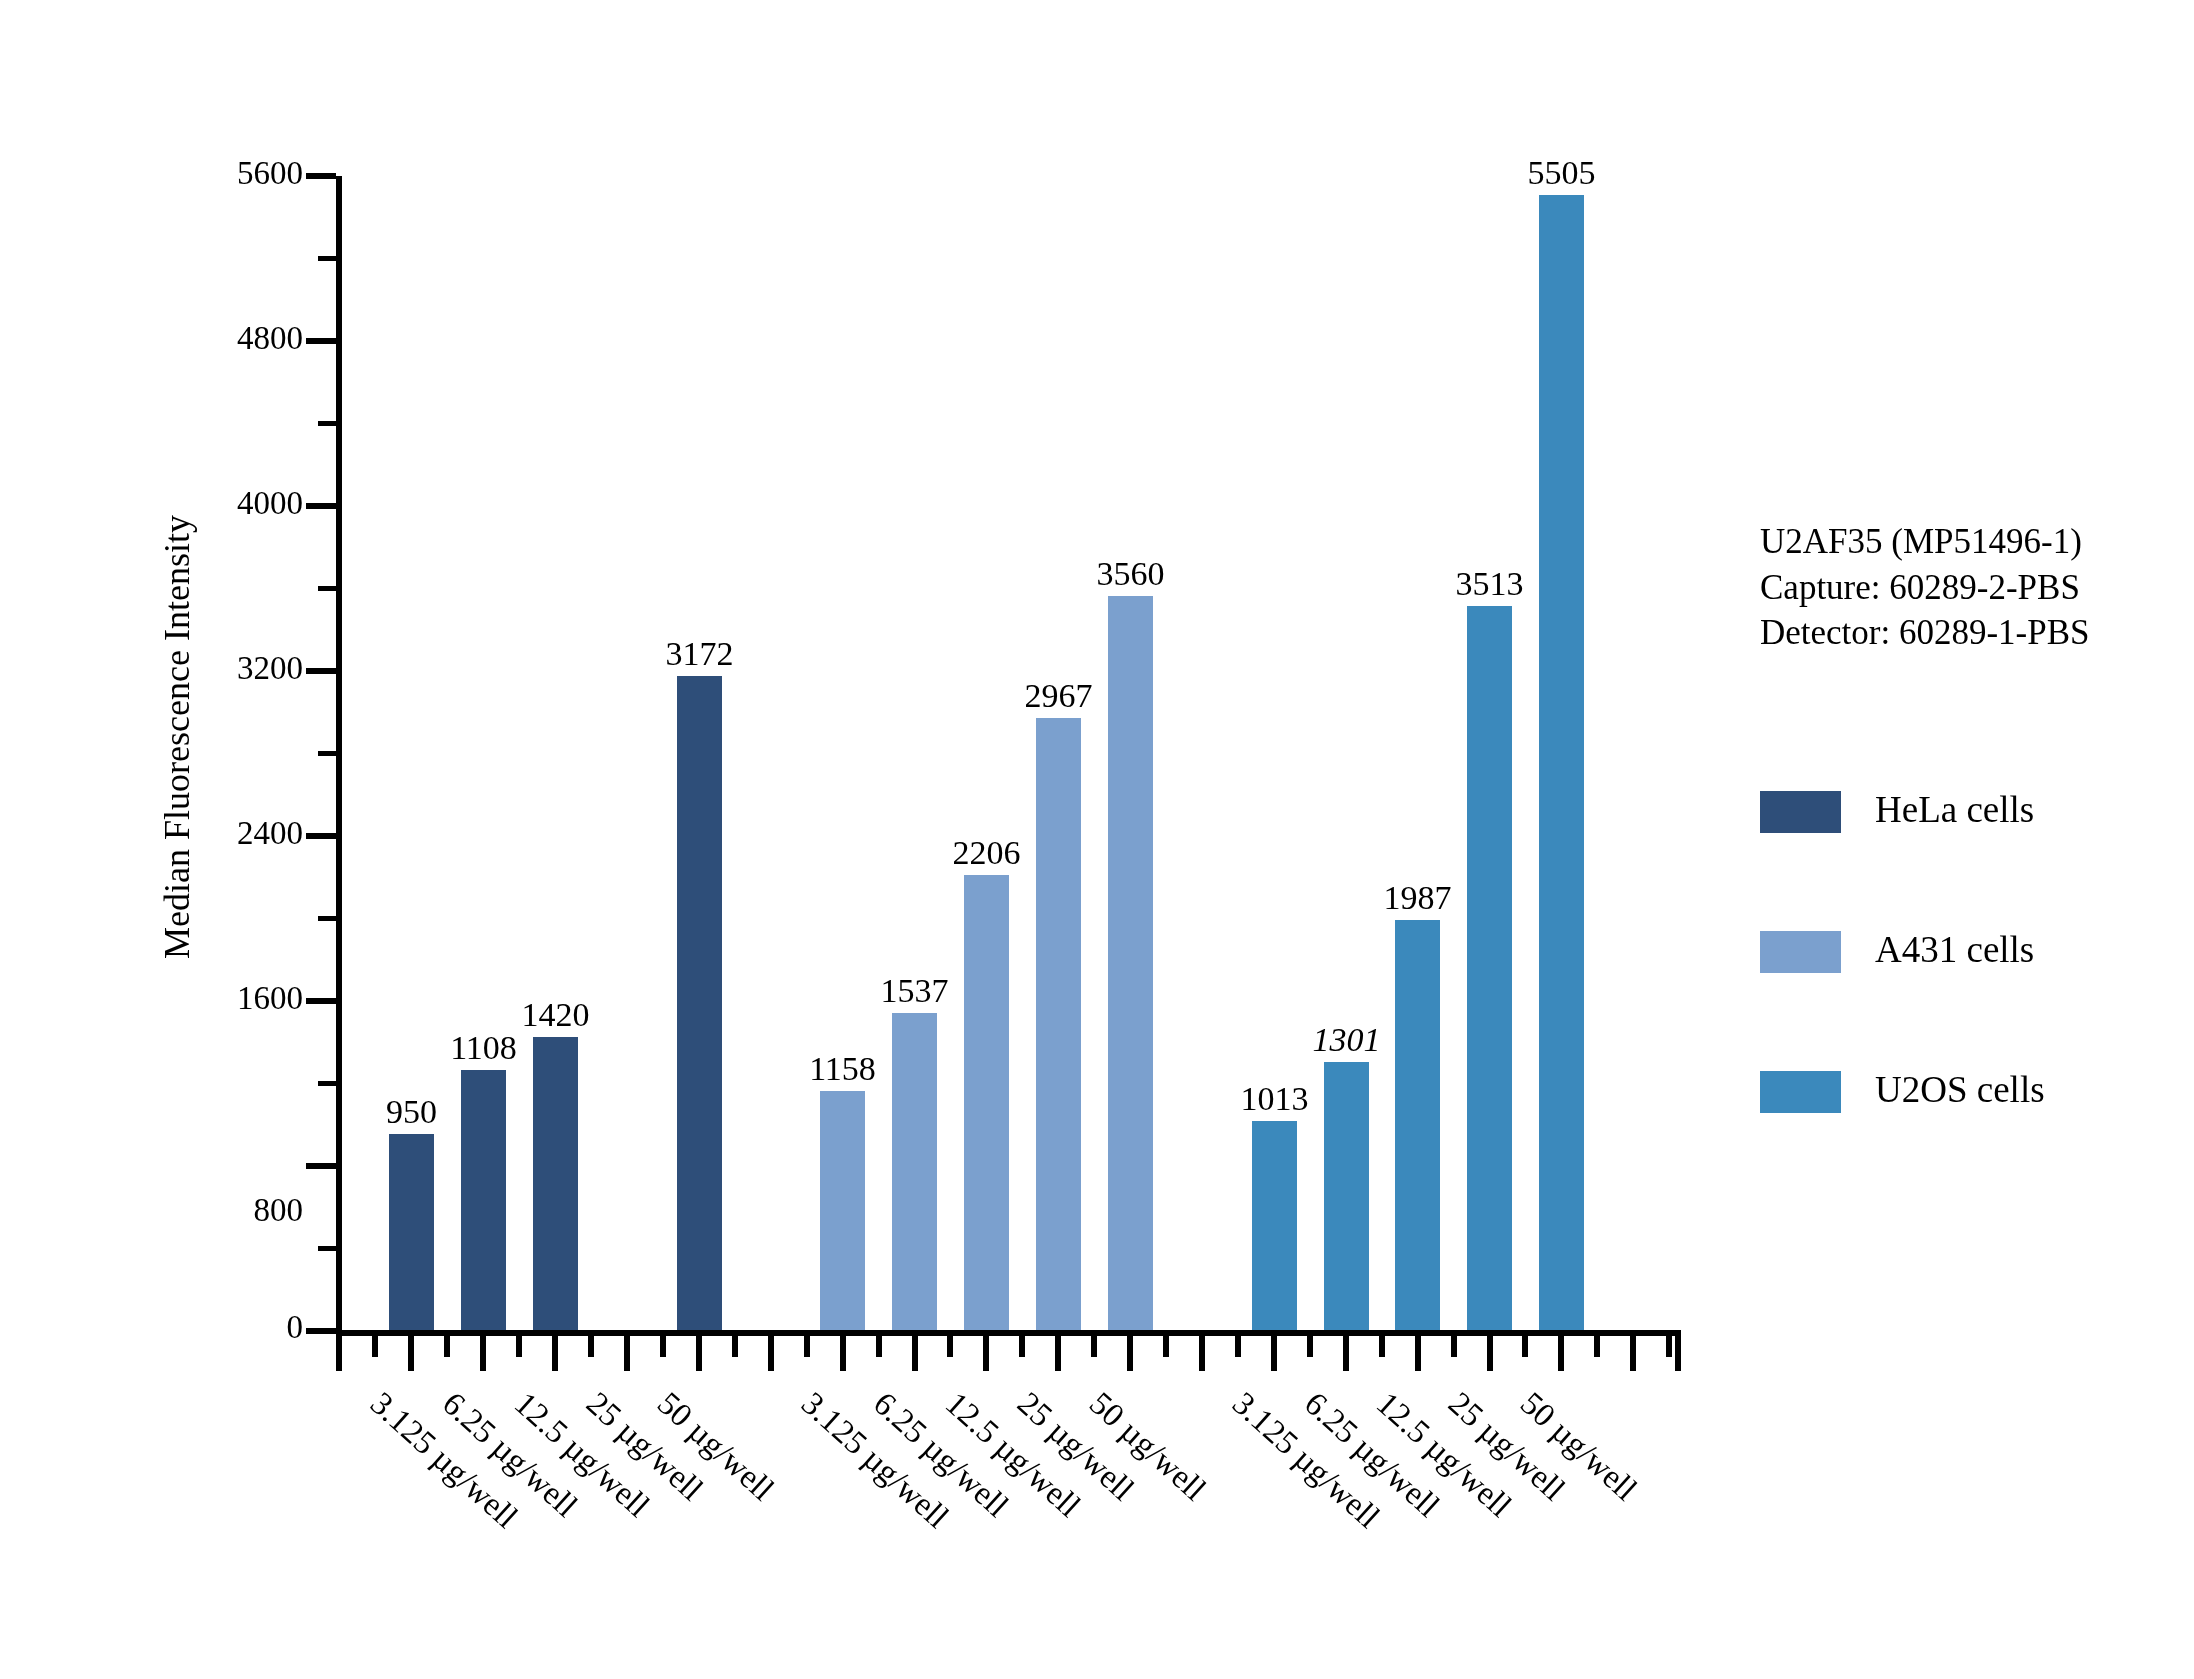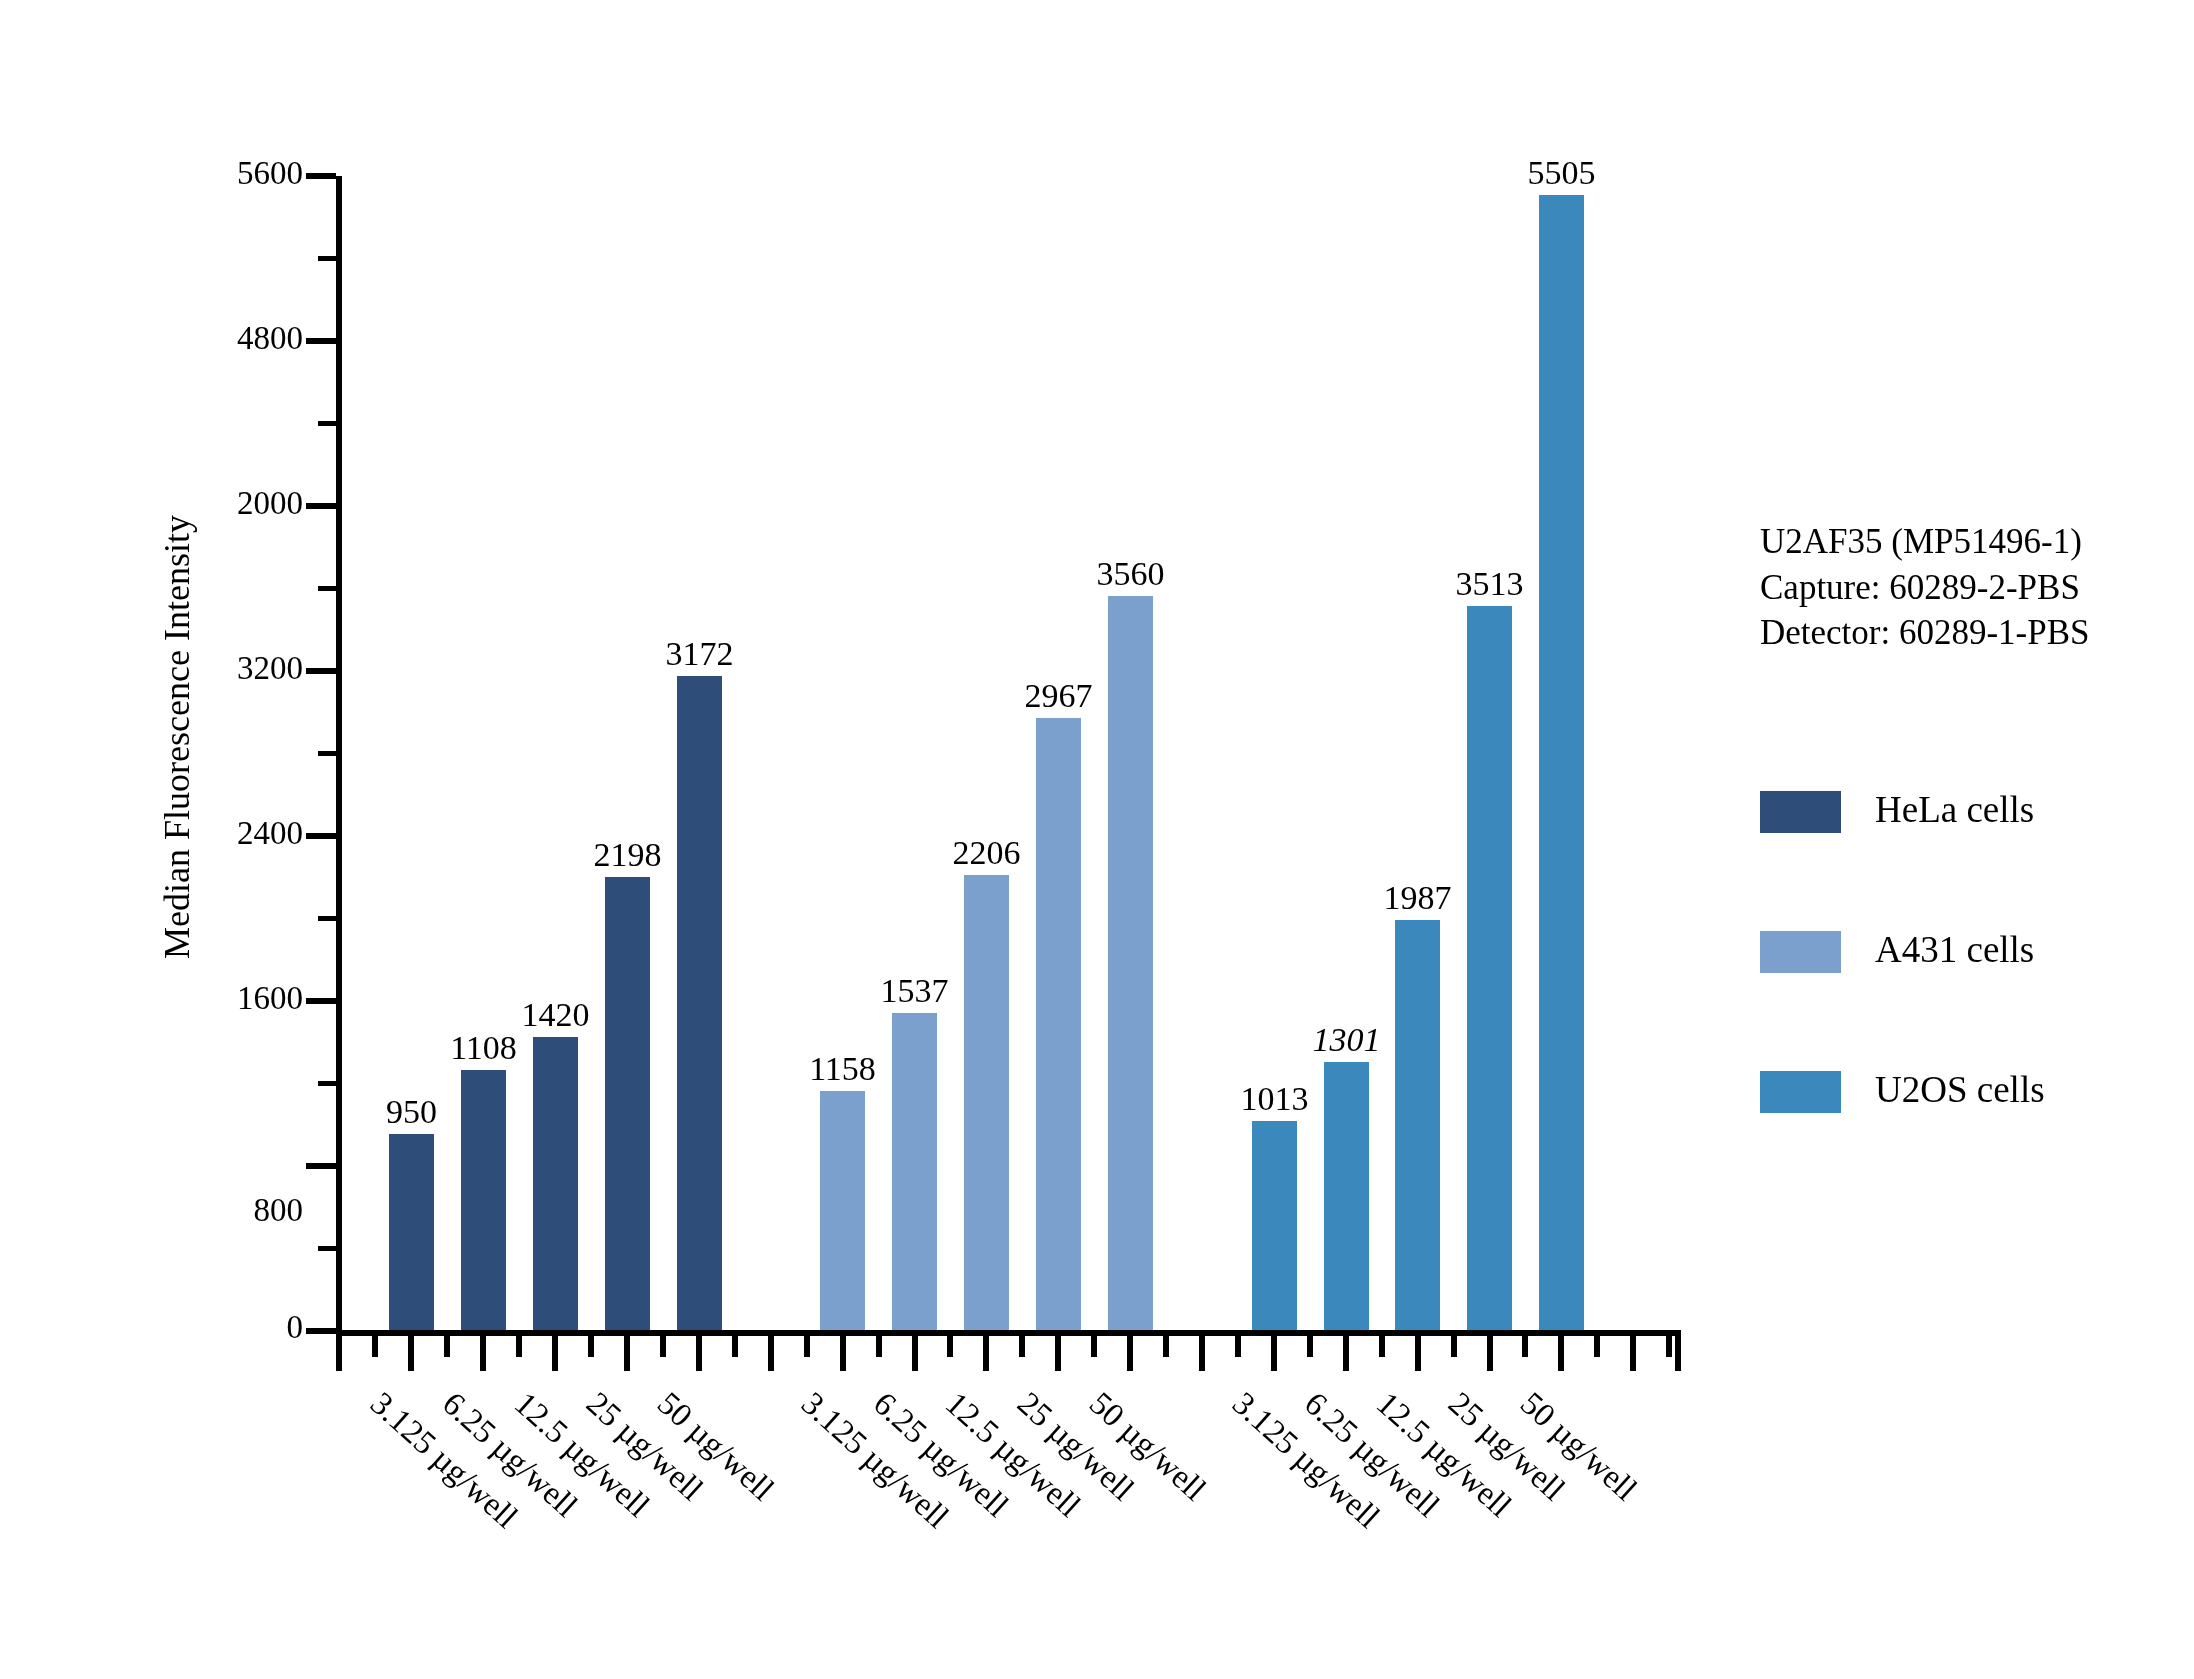--- a/index.html
+++ b/index.html
@@ -67,21 +67,21 @@
       <div class="ytick major" style="top: 998px;"></div>
       <div class="ylabel-val" style="top: 982px; font-family: Liberation Serif, serif;">1600</div>
       <div class="ytick minor" style="top: 916px;"></div>
       <div class="ytick major" style="top: 833px;"></div>
       <div class="ylabel-val" style="top: 817px;">2400</div>
       <div class="ytick minor" style="top: 751px;"></div>
       <div class="ytick major" style="top: 668px;"></div>
       <div class="ylabel-val" style="top: 652px;">3200</div>
       <div class="ytick minor" style="top: 586px;"></div>
       <div class="ytick major" style="top: 503px;"></div>
-      <div class="ylabel-val" style="top: 487px;">2000</div>
+      <div class="ylabel-val" style="top: 487px;">4000</div>
       <div class="ytick minor" style="top: 421px;"></div>
       <div class="ytick major" style="top: 338px;"></div>
       <div class="ylabel-val" style="top: 322px;">4800</div>
       <div class="ytick minor" style="top: 256px;"></div>
       <div class="ytick major" style="top: 173px;"></div>
       <div class="ylabel-val" style="top: 157px;">5600</div>
     </div>
   <div id="xtick-container">
       <div class="xtick major" style="left: 336px;"></div>
       <div class="xtick major" style="left: 408px;"></div>
@@ -132,24 +132,20 @@
         <div class="bar-val">950</div>
       </div>
       <div class="bar-wrap" style="left: 125px; width: 45px; height: 260px;">
         <div style="position: absolute; inset: 0px; background: rgb(46, 78, 121);"></div>
         <div class="bar-val">1108</div>
       </div>
       <div class="bar-wrap" style="left: 197px; width: 45px; height: 293px;">
         <div style="position: absolute; inset: 0px; background: rgb(46, 78, 121);"></div>
         <div class="bar-val">1420</div>
       </div>
-      <div class="bar-wrap" style="left: 269px; width: 45px; height: 453px;">
-        <div style="position: absolute; inset: 0px; background: rgb(46, 78, 121);"></div>
-        <div class="bar-val">2198</div>
-      </div>
       <div class="bar-wrap" style="left: 341px; width: 45px; height: 654px;">
         <div style="position: absolute; inset: 0px; background: rgb(46, 78, 121);"></div>
         <div class="bar-val">3172</div>
       </div>
       <div class="bar-wrap" style="left: 484px; width: 45px; height: 239px;">
         <div style="position: absolute; inset: 0px; background: rgb(123, 160, 206);"></div>
         <div class="bar-val">1158</div>
       </div>
       <div class="bar-wrap" style="left: 556px; width: 45px; height: 317px;">
         <div style="position: absolute; inset: 0px; background: rgb(123, 160, 206);"></div>

